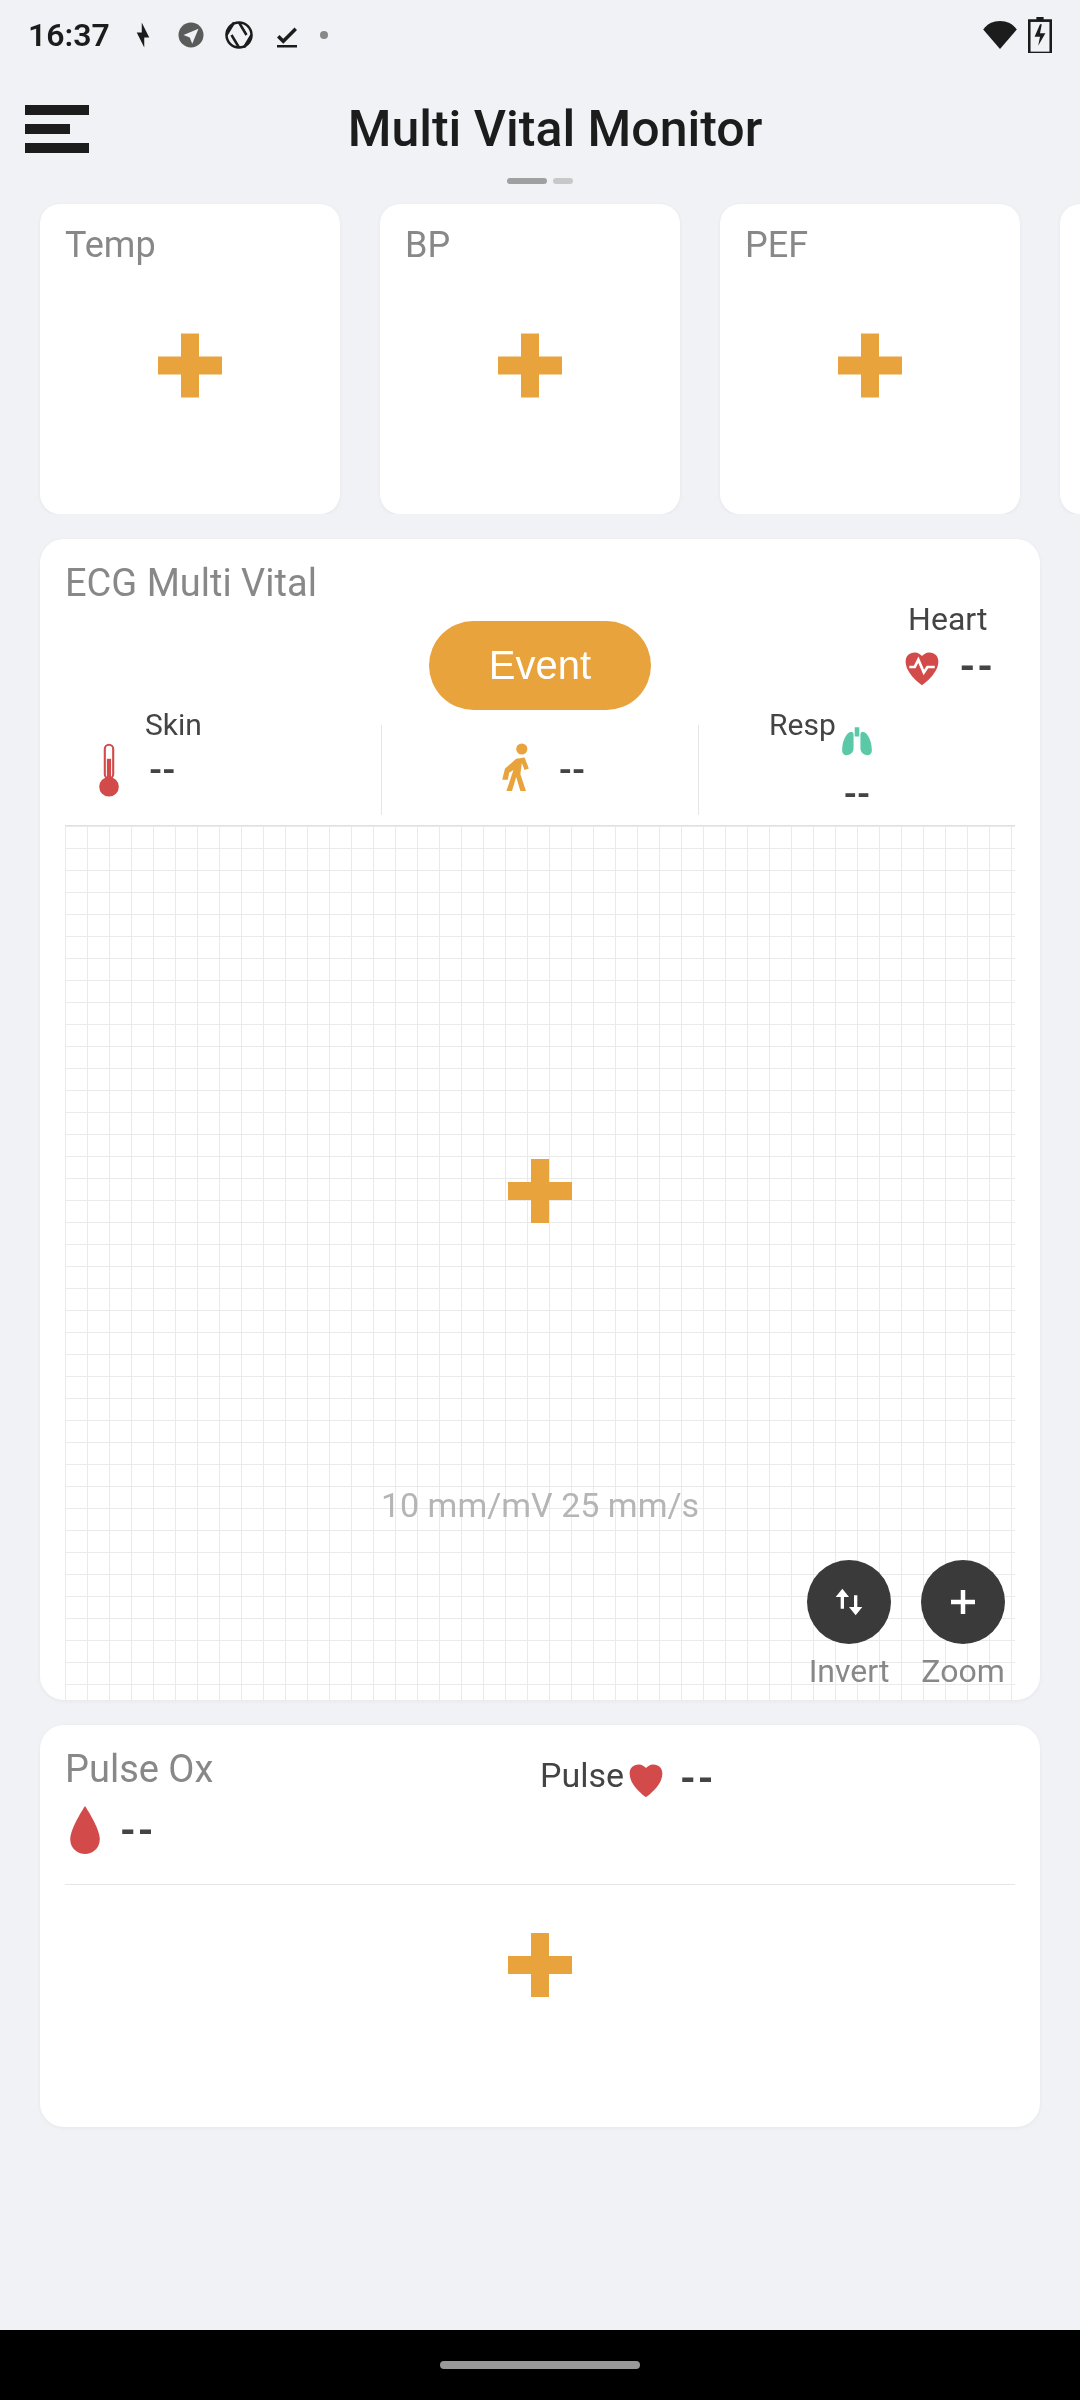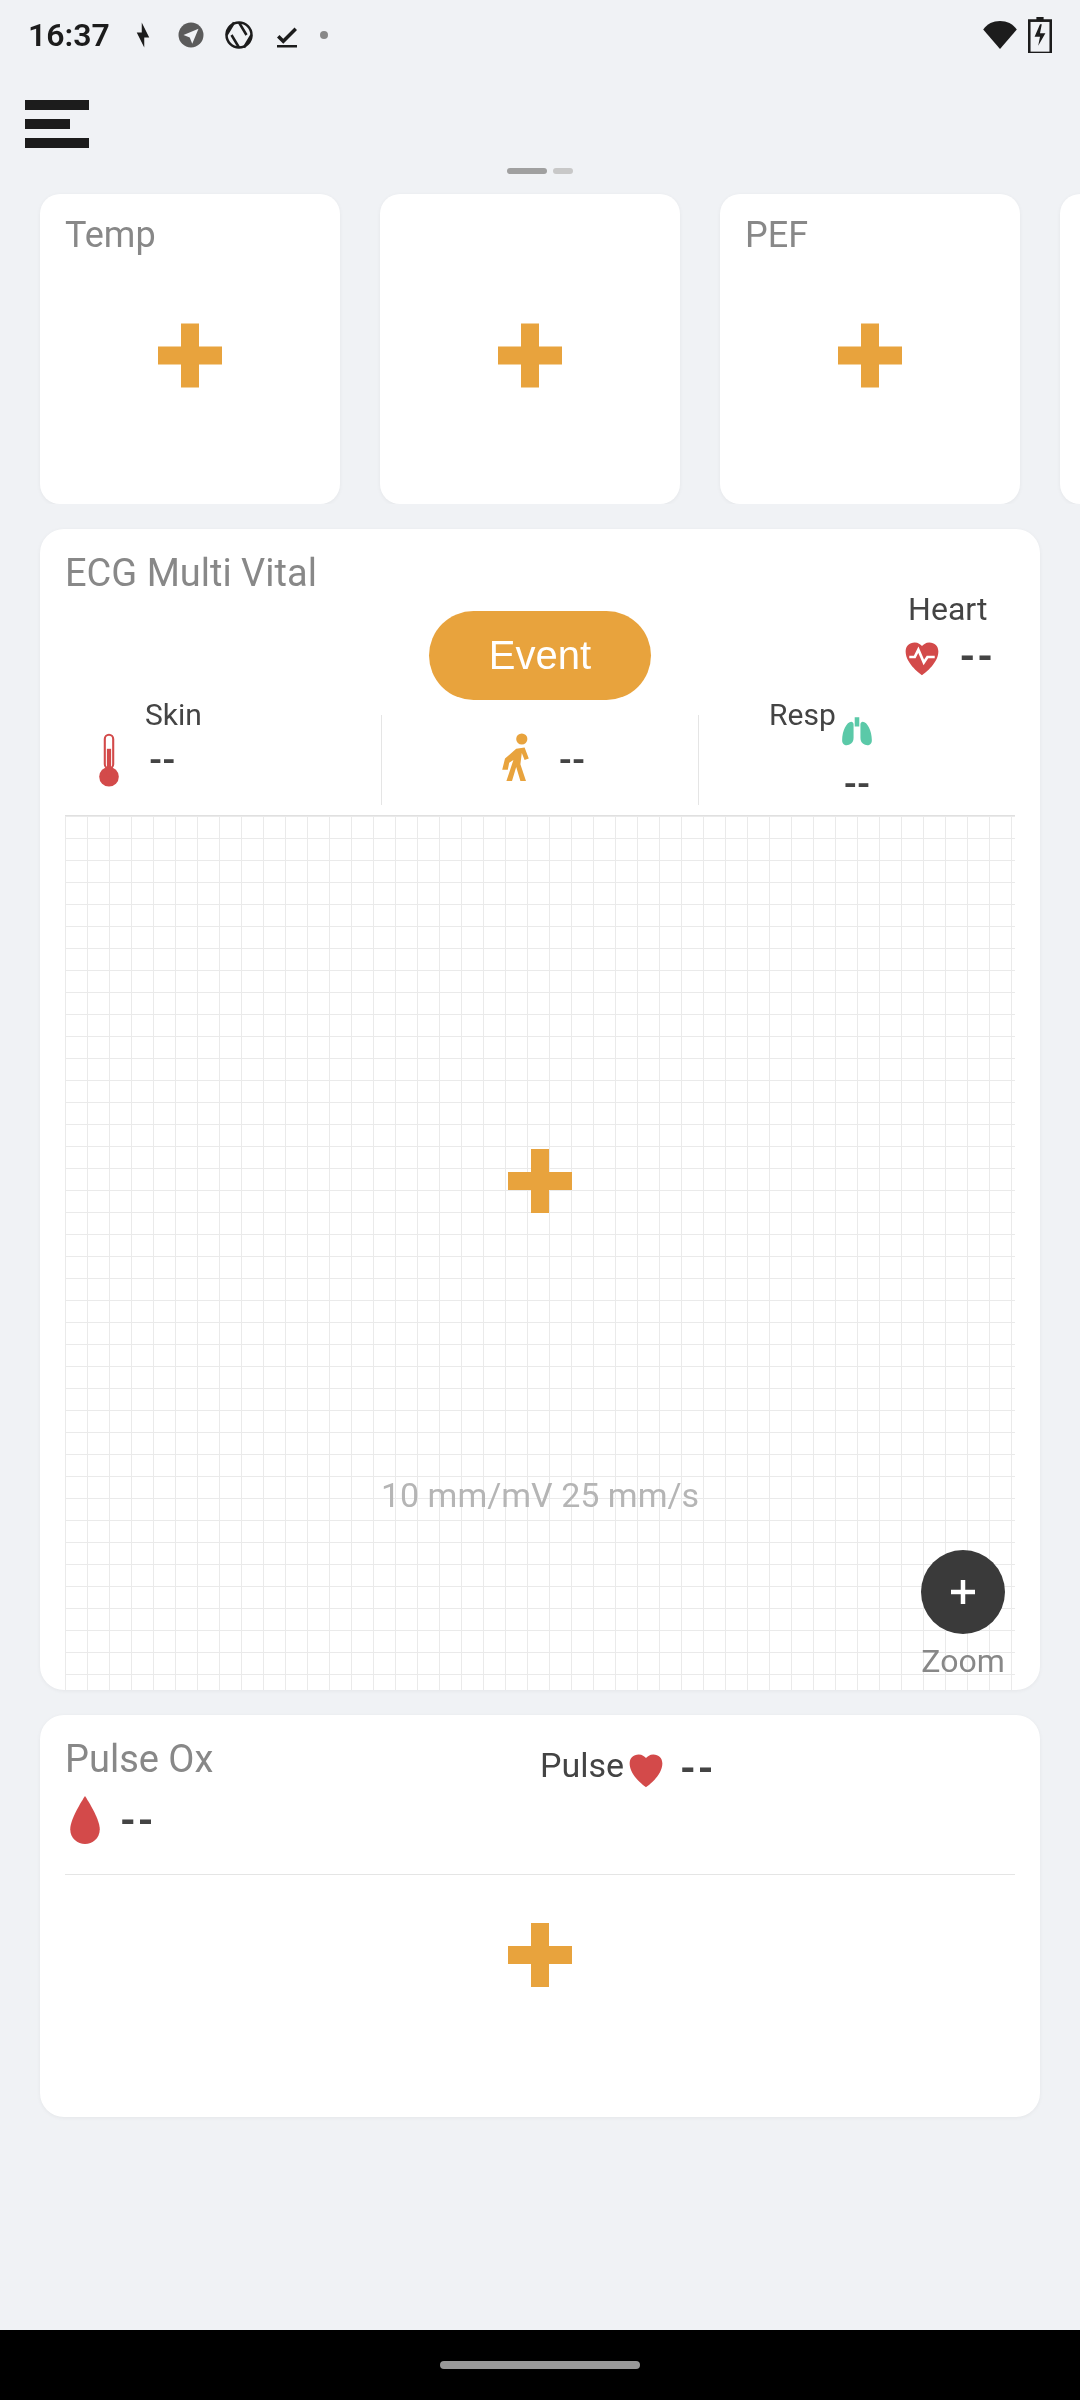--- a/index.html
+++ b/index.html
@@ -374,38 +374,40 @@
       </svg>
   </div>
 </div>
 
 <div class="app-header">
   <div class="hamburger">
     <span></span>
       <span></span>
       <span></span>
   </div>
+  <div class="app-title">Multi Vital Monitor</div>
 </div>
 
 <div class="page-indicator">
   <span class="page-dot active"></span>
   <span class="page-dot" style="width:20px"></span>
 </div>
 
 <div class="cards-row">
   <div class="vital-card">
     <div class="card-label">Temp</div>
     <div class="card-plus">
       <svg class="plus-icon" viewBox="0 0 80 80">
           <line x1="40" y1="8" x2="40" y2="72"></line>
           <line x1="8" y1="40" x2="72" y2="40"></line>
         </svg>
     </div>
   </div>
   <div class="vital-card">
+    <div class="card-label">BP</div>
     <div class="card-plus">
       <svg class="plus-icon" viewBox="0 0 80 80">
           <line x1="40" y1="8" x2="40" y2="72"></line>
           <line x1="8" y1="40" x2="72" y2="40"></line>
         </svg>
     </div>
   </div>
   <div class="vital-card">
     <div class="card-label">PEF</div>
     <div class="card-plus">
@@ -465,20 +467,28 @@
     <div class="ecg-center-plus">
       <svg class="plus-icon" viewBox="0 0 80 80">
           <line x1="40" y1="8" x2="40" y2="72"></line>
           <line x1="8" y1="40" x2="72" y2="40"></line>
         </svg>
     </div>
     <div class="ecg-scale">10 mm/mV 25 mm/s</div>
     <div class="ecg-buttons">
       <div class="ecg-btn">
         <div class="ecg-btn-circle">
+          <svg width="40" height="40" viewBox="0 0 24 24">
+              <path fill="#fff" d="M8 4l-4 5h3v7h2V9h3L8 4zM16 20l4-5h-3V8h-2v7h-3l4 5z"></path>
+            </svg>
+        </div>
+        <span class="ecg-btn-label">Invert</span>
+      </div>
+      <div class="ecg-btn">
+        <div class="ecg-btn-circle">
           <svg width="36" height="36" viewBox="0 0 24 24">
               <line x1="12" y1="4" x2="12" y2="20" stroke="#fff" stroke-width="3"></line>
               <line x1="4" y1="12" x2="20" y2="12" stroke="#fff" stroke-width="3"></line>
             </svg>
         </div>
         <span class="ecg-btn-label">Zoom</span>
       </div>
     </div>
   </div>
 </div>

